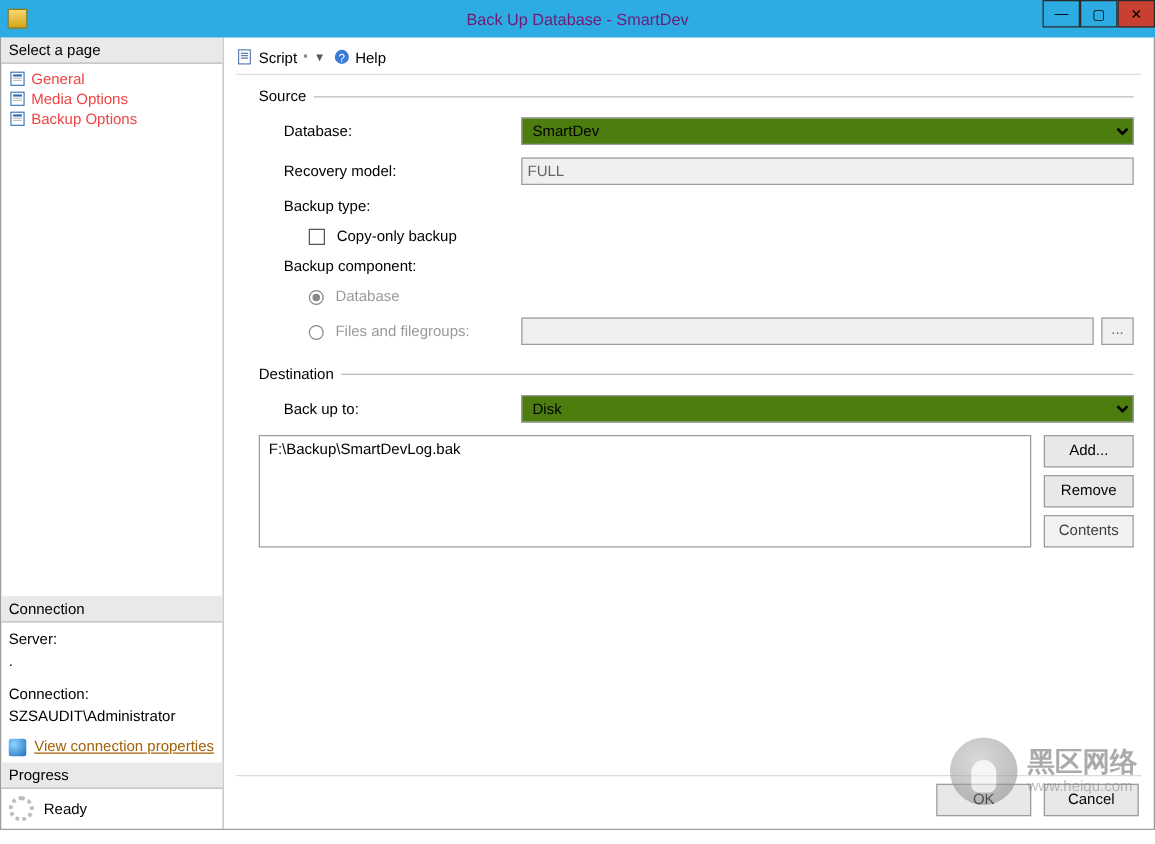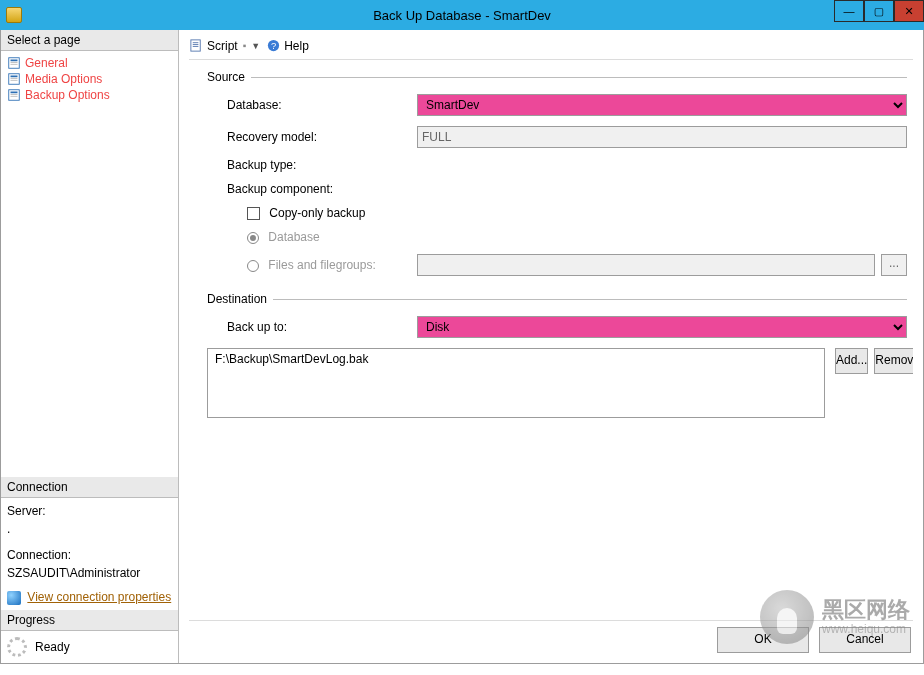--- a/index.html
+++ b/index.html
@@ -1,20 +1,20 @@
 <!DOCTYPE html>
 <html><head>
 <meta charset="utf-8">
 <style>
   * { box-sizing: border-box; margin: 0; padding: 0; font-family: "Microsoft YaHei", SimSun, Arial, sans-serif; }
   body { width: 924px; height: 675px; background: #fff; overflow: hidden; font-size: 12px; color:#000; }
 
   .titlebar { height: 30px; background: #2cace3; display:flex; align-items:center; position:relative; }
   .titlebar .icon { width: 16px; height:16px; margin: 0 6px; background: linear-gradient(#f7d774,#d4a514); border:1px solid #9c7a0a; border-radius:2px; }
-  .titlebar .title { position:absolute; left:0; right:0; text-align:center; font-size:13px; color:#000000; }
+  .titlebar .title { position:absolute; left:0; right:0; text-align:center; font-size:13px; color:#701a75; }
   .winbtns { position:absolute; right:0; top:0; display:flex; }
   .winbtn { width:30px; height:22px; border:1px solid #2a2a2a; display:flex; align-items:center; justify-content:center; font-size:11px; }
   .winbtn.min { background:#2cace3; }
   .winbtn.max { background:#2cace3; }
   .winbtn.close { background:#c84031; color:#000; }
 
   .content { display:flex; height:634px; border:1px solid #9c9c9c; border-top:none;}
   .sidebar { width:178px; border-right:1px solid #bcbcbc; display:flex; flex-direction:column; }
   .panehead { background:#e9e9e9; border-bottom:1px solid #bcbcbc; font-weight:normal; padding:3px 6px; }
 
@@ -42,39 +42,39 @@
   .form { padding:10px 6px; flex:1; display:flex; flex-direction:column; overflow:hidden;margin-left:12px; }
   .group-title { display:flex; align-items:center; margin-bottom:10px; }
   .group-title span { margin-right:6px; font-size:12px;}
   .group-title hr { flex:1; border:none; border-top:1px solid #bcbcbc;}
 
   .row { display:flex; align-items:center; margin-bottom:10px; }
   .row .label { width:210px; padding-left:20px; }
   .row .indent2 { padding-left:40px; }
   .row .field { flex:1; display:flex; align-items:center; gap:6px;}
 
-  select, input[type=text] { height:22px; border:1px solid #9c9c9c; padding:1px 4px; font-size:12px; background:#ec4899;}
+  select, input[type=text] { height:22px; border:1px solid #9c9c9c; padding:1px 4px; font-size:12px; background:#4d7c0f;}
   select { width:100%; }
   input[readonly] { background:#f0f0f0; color:#666;}
   .checkbox { width:13px; height:13px; border:1px solid #555; display:inline-block; margin-right:6px; vertical-align:middle; background:#fff;}
   .radio { width:12px; height:12px; border:1px solid #888; border-radius:50%; display:inline-flex; align-items:center; justify-content:center; margin-right:6px; vertical-align:middle;}
   .radio.checked::after{content:""; width:6px;height:6px;border-radius:50%;background:#888;}
   .disabled { color:#9a9a9a; }
 
   .dest-list-row { display:flex; gap:10px; }
-  .listbox { flex:1; height:70px; border:1px solid #9c9c9c; background:#fff; padding:3px 5px; overflow:auto;}
+  .listbox { flex:1; height:90px; border:1px solid #9c9c9c; background:#fff; padding:3px 5px; overflow:auto;}
   .list-item { padding:0 2px; cursor:default;}
-  .btn-col { width:72px; display:flex; flex-direction:row; gap:6px;}
+  .btn-col { width:72px; display:flex; flex-direction:column; gap:6px;}
   .btn { height:26px; border:1px solid #9c9c9c; background:#e8e8e8; font-size:12px; cursor:pointer; text-align:center; padding-top:4px;}
   .btn.disabled { color:#404040; cursor:default; background:#f2f2f2;}
 
   .ellipsis-btn { width:26px; height:22px; border:1px solid #9c9c9c; background:#f0f0f0; text-align:center; padding-top:1px; font-size:12px; color:#666;}
 
   .footer { display:flex; justify-content:flex-end; gap:10px; padding:6px 2px; border-top:1px solid #dcdcdc;}
-  .footer .btn { width:92px;}
+  .footer .btn { width:76px;}
 
   .watermark { position:absolute; right:14px; top:590px; display:flex; align-items:center; opacity:0.55; pointer-events:none; gap:8px; color:#555; }
   .watermark .mushroom { width:54px; height:54px; border-radius:50%; background:radial-gradient(circle at 40% 35%, #bbb, #777); display:flex; align-items:center; justify-content:center;}
   .watermark .mushroom::after{content:""; width:20px; height:26px; background:#eee; border-radius:10px 10px 6px 6px; transform:translateY(4px);}
   .watermark .text-block { line-height:1.1;}
   .watermark .wm-title { font-size:22px; font-weight:bold; color:#666;}
   .watermark .wm-sub { font-size:12px; color:#888;}
 </style>
 </head>
 <body>
@@ -182,29 +182,29 @@
         <div class="field">
           <input type="text" readonly="" style="width: 100%;" value="FULL">
         </div>
       </div>
 
       <div class="row">
         <div class="label">Backup type:</div>
       </div>
 
       <div class="row">
-          <div class="label">Backup component:</div>
-        </div>
-
-      <div class="row">
         <div class="label indent2">
           <span class="checkbox"></span>
           <span>Copy-only backup</span>
         </div>
       </div>
+
+      <div class="row">
+          <div class="label">Backup component:</div>
+        </div>
 
       <div class="row">
         <div class="label indent2 disabled">
           <span class="radio checked"></span>
           <span>Database</span>
         </div>
       </div>
 
       <div class="row">
         <div class="label indent2 disabled" style="width:210px;">

